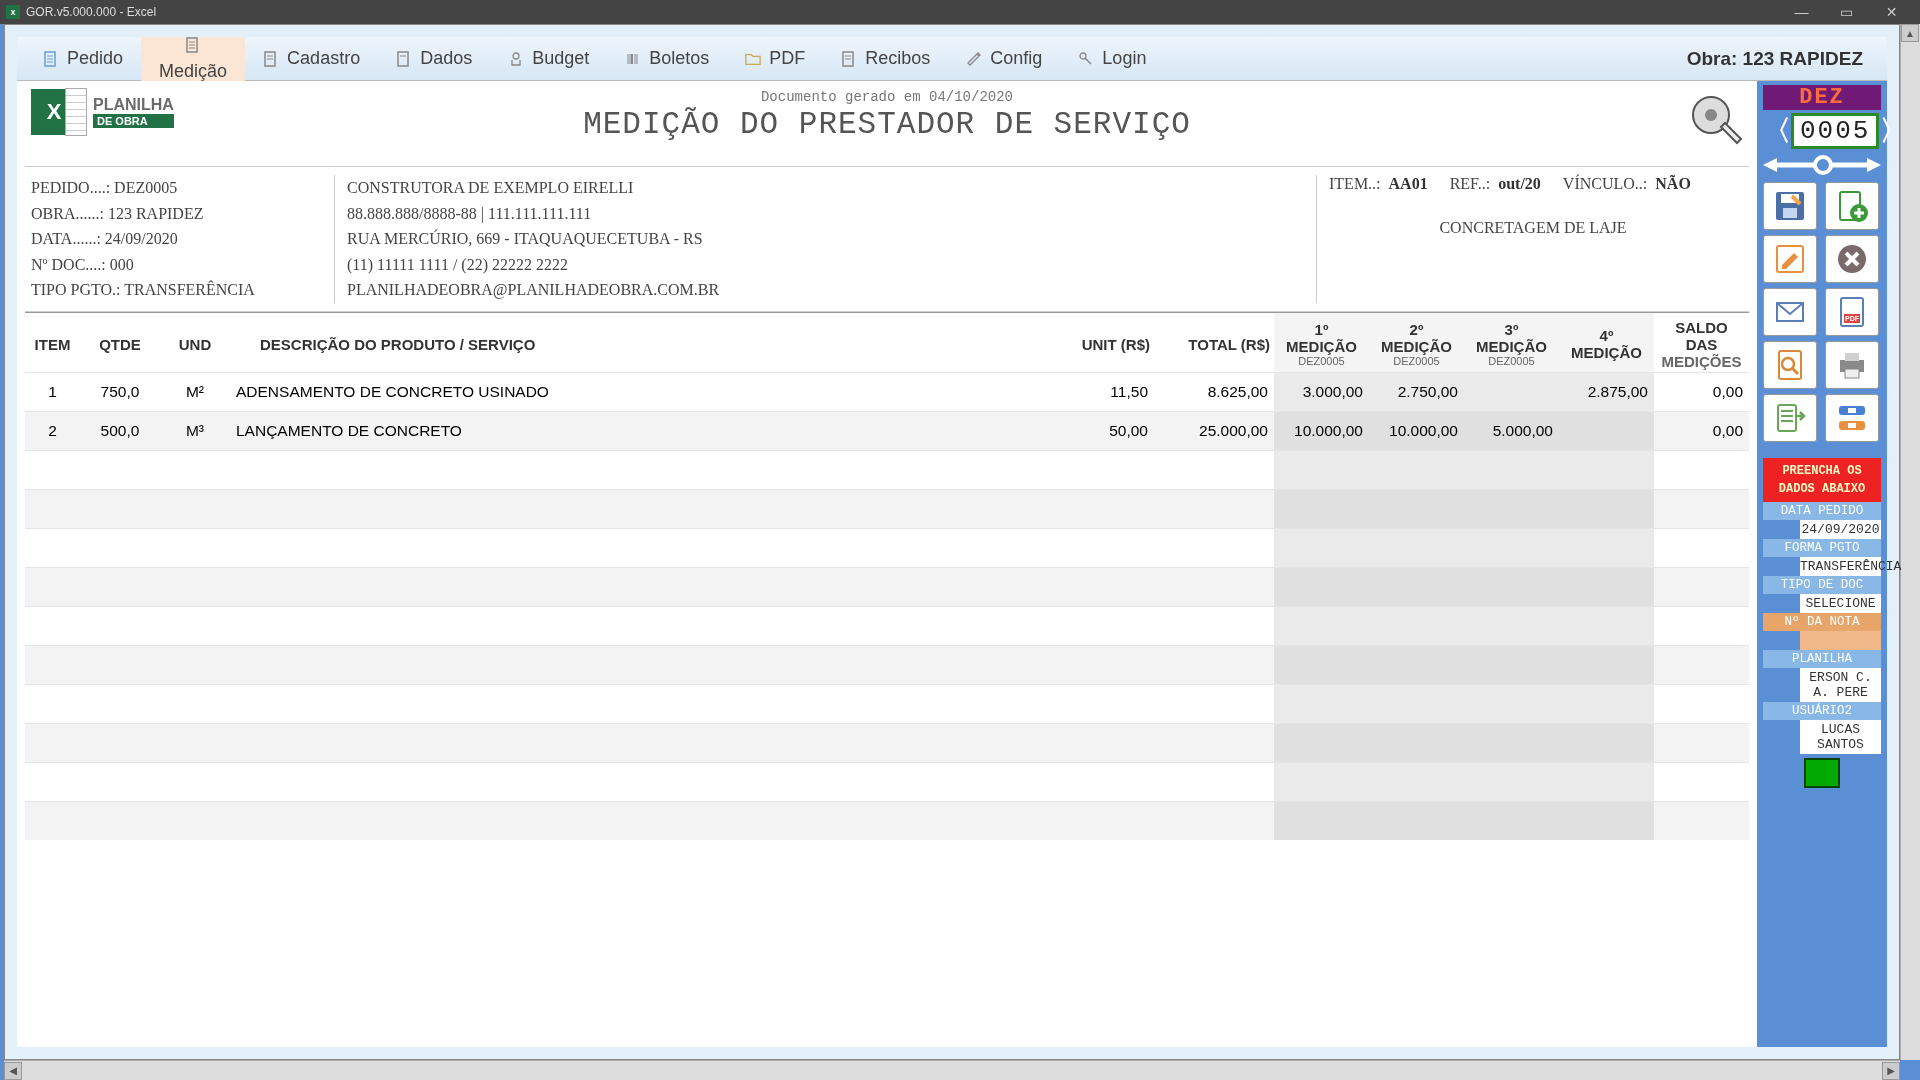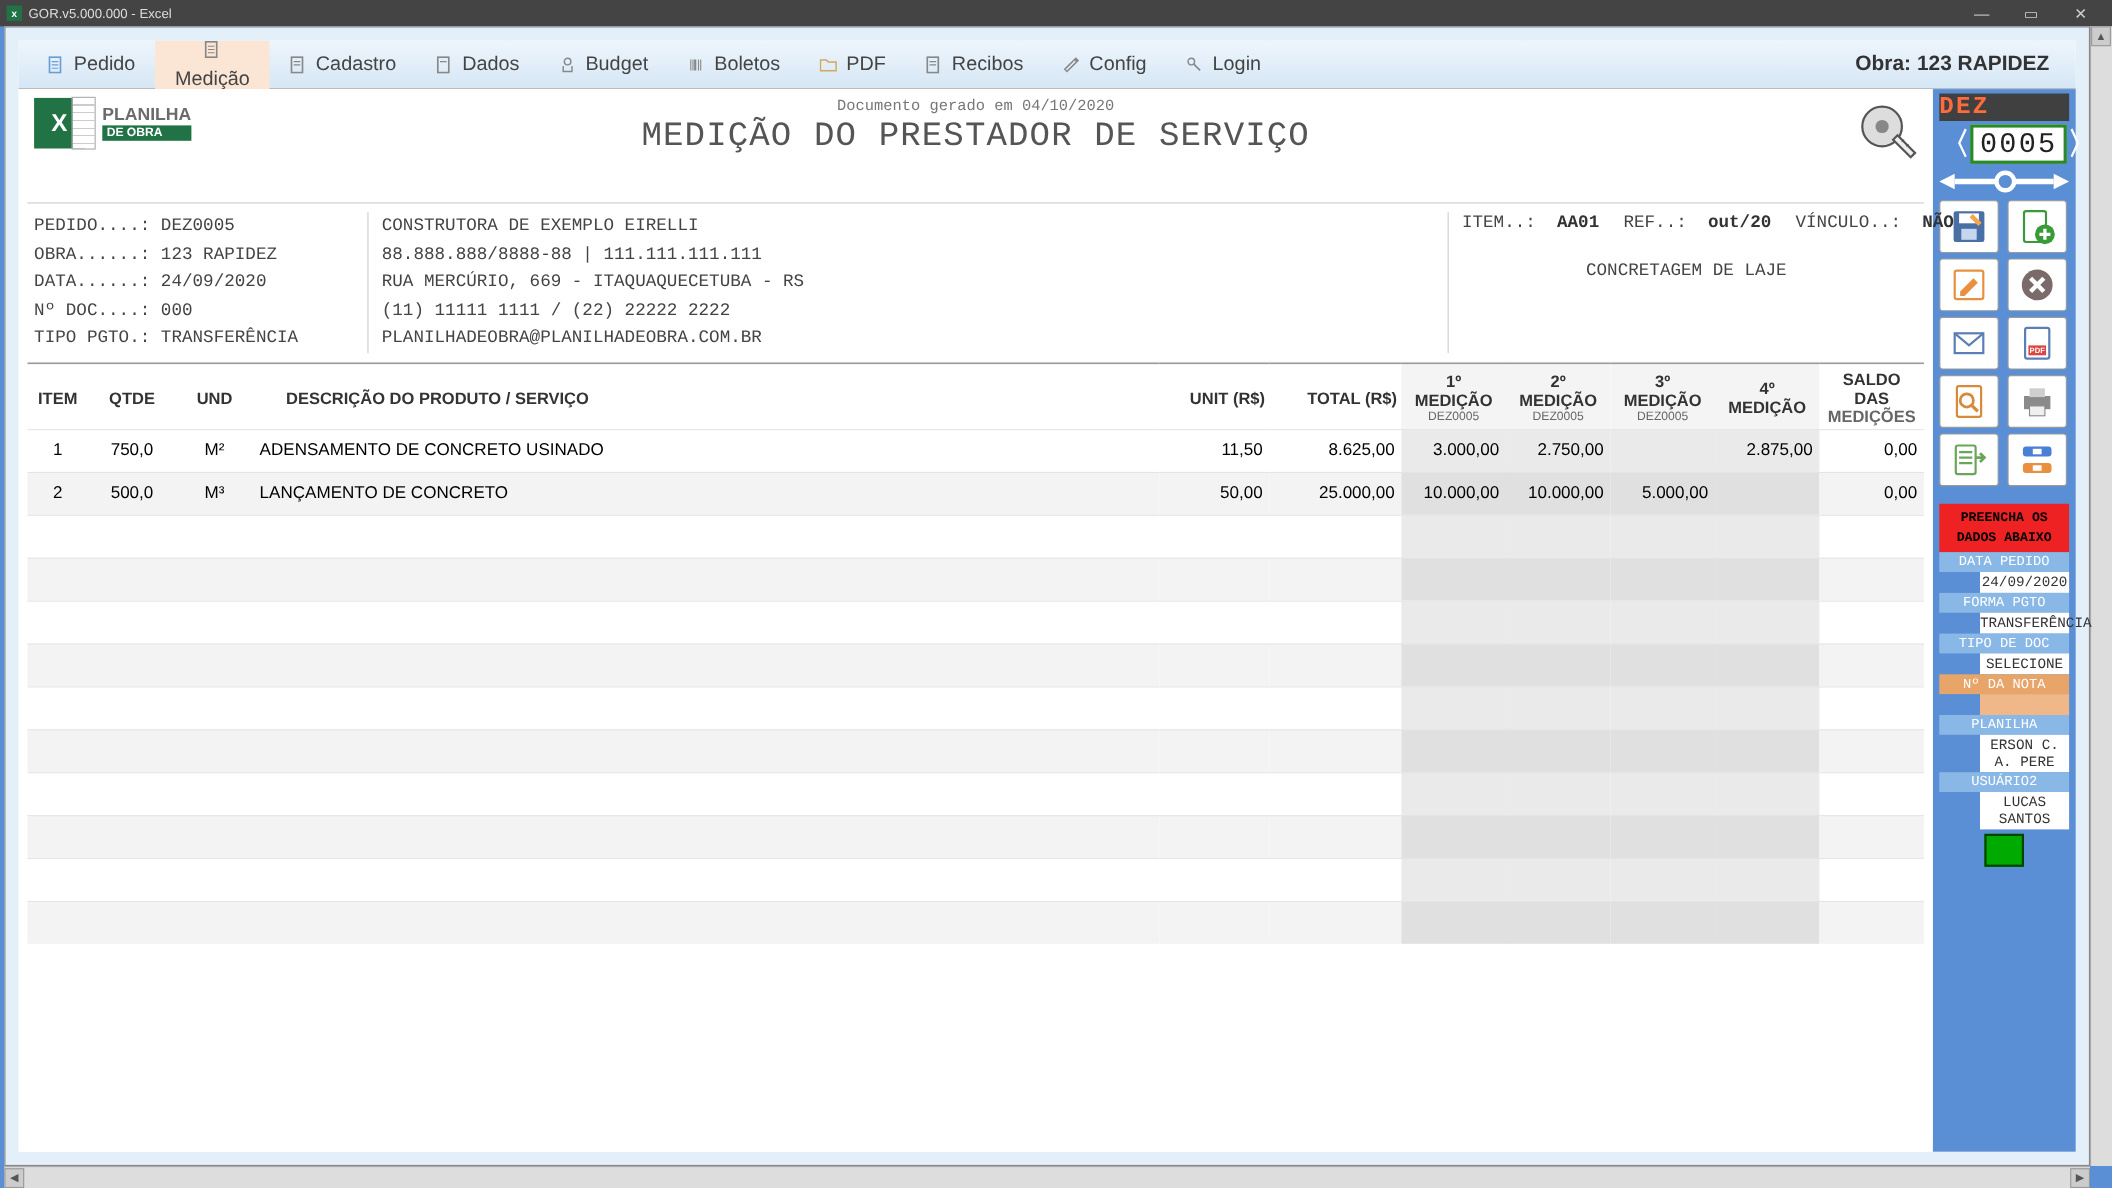--- a/index.html
+++ b/index.html
@@ -150,24 +150,24 @@
 
 .tape-icon {
   position: absolute;
   top: 12px; right: 12px;
   width: 56px; height: 56px;
 }
 
 
 .info {
   display: flex;
-  font-family: Liberation Mono, monospace;
+  font-family: Liberation Serif, serif;
   font-size: 16px;
   color: #444;
-  margin-top: 42px;
+  margin-top: 24px;
   border-top: 1px solid #ccc;
   border-bottom: 1px solid #ccc;
   padding: 8px 0;
 }
 .info .col1 { width: 310px; border-right: 1px solid #ccc; padding: 0 6px; }
 .info .col2 { flex: 1; padding: 0 12px; border-right: 1px solid #ccc; }
 .info .col3 { width: 432px; padding: 0 12px; }
 .info .line { white-space: pre; line-height: 1.6; }
 .info .col3 .meta { display:flex; gap:22px; margin-bottom:26px;}
 .info .col3 .meta span { }
@@ -209,25 +209,26 @@
 
 
 .sidebar {
   width: 130px;
   background: #5a8fd6;
   padding: 4px 6px;
   display: flex; flex-direction: column;
   align-items: stretch;
 }
 .month-badge {
-  background: #404040;
+  background: #701a75;
   color: #ff6b3b;
   font-family: "Courier New", monospace;
   font-size: 22px;
   font-weight: bold;
+  text-align: center;
   letter-spacing: 2px;
 }
 .nav-row {
   display: flex; align-items: center; justify-content: space-between;
   margin-top: 2px;
 }
 .nav-row .arrow {
   color: #fff; font-size: 28px; font-weight: bold;
 }
 .nav-row .counter {
@@ -259,21 +260,21 @@
   border-radius: 3px;
   display: flex; align-items: center; justify-content: center;
   cursor: pointer;
 }
 
 .form-panel {
   margin-top: 16px;
 }
 .form-panel .warn {
   background: #e22;
-  color: #000000;
+  color: #fef9c3;
   font-family: "Courier New", monospace;
   font-size: 12px;
   font-weight: bold;
   text-align: center;
   padding: 4px 0;
   line-height: 1.5;
 }
 .form-panel .flabel {
   background: #8ab8e6;
   color: #fff;

